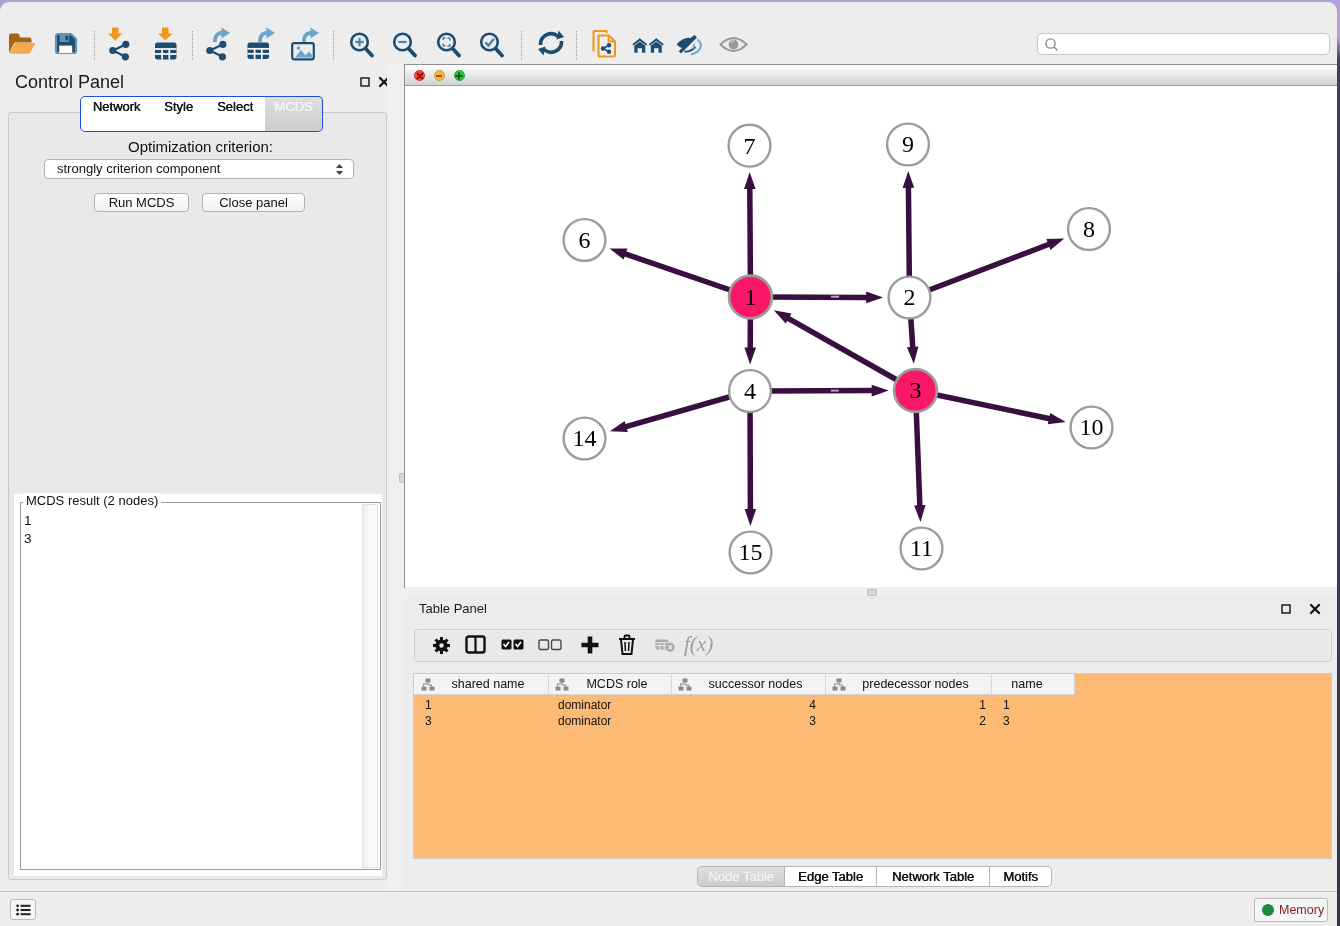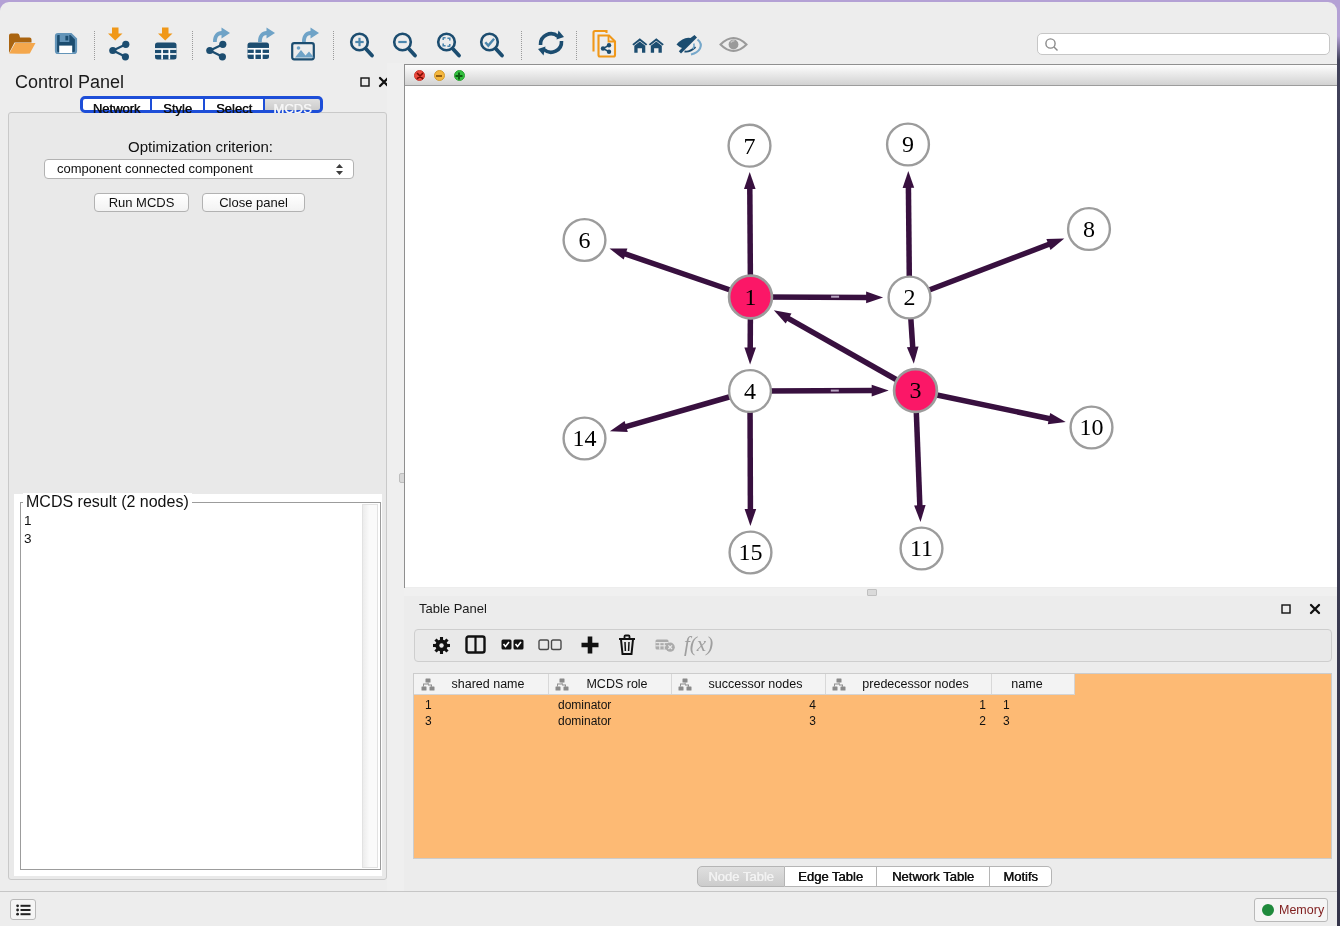--- a/index.html
+++ b/index.html
@@ -16,31 +16,31 @@
       font-size:13px;color:#b6b6b6;}
   #toolbar{position:absolute;left:0;top:25px;width:1337px;height:36px;background:#ededed;}
   .tsep{position:absolute;top:4px;height:29px;width:0;border-left:1px dotted #9a9a9a;}
   .ticon{position:absolute;top:2px;}
   #search{position:absolute;left:1037px;top:6px;width:291px;height:20px;background:#fff;
       border:1px solid #c6c6c6;border-radius:5px;}
   
   #cp-title{position:absolute;left:15px;top:70px;font-size:18px;color:#1a1a1a;}
   #cp-box{position:absolute;left:8px;top:110px;width:377px;height:766px;background:#e9e9e9;
       border:1px solid #c9c9c9;border-radius:3px;}
-  .tab{position:absolute;top:94px;height:17px;box-sizing:border-box;background:#fff;
-      border:3px solid #1d4ed8;font-size:13px;color:#111;text-align:center;line-height:20px;text-shadow:0.5px 0 0 currentColor;}
+  .tab{position:absolute;top:94px;height:36px;box-sizing:border-box;background:#fff;
+      border:1px solid #1d4ed8;font-size:13px;color:#111;text-align:center;line-height:20px;text-shadow:0.5px 0 0 currentColor;}
   #opt-label{position:absolute;left:8px;top:136px;width:385px;text-align:center;font-size:15px;color:#111;}
   #combo{position:absolute;left:44px;top:157px;width:310px;height:20px;background:#fff;
       border:1px solid #b2b2b2;border-radius:4px;box-sizing:border-box;font-size:13px;color:#111;line-height:18px;}
   .btn{position:absolute;top:191px;height:19px;background:linear-gradient(#ffffff,#f2f2f2);
       border:1px solid #b2b2b2;border-radius:4px;box-sizing:border-box;
       font-size:13px;color:#111;text-align:center;line-height:17px;}
   #result-box{position:absolute;left:14px;top:492px;width:368px;height:382px;background:#fff;}
   #result-border{position:absolute;left:6px;top:8px;width:359px;height:366px;border:1px solid #9c9c9c;}
-  #result-legend{position:absolute;left:9px;top:-1px;background:#fff;padding:0 3px;font-size:16px;color:#111;}
+  #result-legend{position:absolute;left:9px;top:-1px;background:#fff;padding:0 3px;font-size:13px;color:#111;}
   #result-scroll{position:absolute;right:4px;top:10px;width:14px;height:362px;
       background:linear-gradient(90deg,#ececec,#fafafa 45%,#fafafa);border:1px solid #e2e2e2;}
   
   #vsplit{position:absolute;left:387px;top:61px;width:17px;height:829px;background:#efefef;}
   #vhandle{position:absolute;left:12px;top:410px;width:5px;height:8px;background:#d8d8d8;
       border:1px solid #bdbdbd;border-radius:2px;}
   
   #netwin{position:absolute;left:404px;top:62px;width:933px;height:526px;
       border:1px solid #8f8f8f;border-right:none;box-sizing:border-box;}
   #nettitle{position:absolute;left:0;top:0;width:932px;height:20px;
@@ -211,21 +211,21 @@
     </svg>
 <svg class="abs" style="left:378px;top:74px;" width="12" height="12" viewBox="0 0 12 12">
       <path d="M2 2 L10 10 M10 2 L2 10" stroke="#111" stroke-width="2.3" stroke-linecap="round"></path>
     </svg>
 <div id="cp-box"></div>
 <div class="tab" style="left:80px;width:73px;border-radius:5px 0 0 5px;">Network</div>
 <div class="tab" style="left:152px;width:54px;border-left:none;">Style</div>
 <div class="tab" style="left:205px;width:61px;border-left:none;">Select</div>
 <div class="tab" style="left:265px;width:58px;border-left:none;border-radius:0 5px 5px 0;background:linear-gradient(#dfdfdf,#cccccc);color:#f5f5f5;">MCDS</div>
 <div id="opt-label">Optimization criterion:</div>
-<div id="combo"><span style="padding-left:12px;">component connected component</span>
+<div id="combo"><span style="padding-left:12px;">strongly criterion component</span>
   <svg style="position:absolute;right:9px;top:3px;" width="9" height="13" viewBox="0 0 9 13">
     <path d="M1 5 L4.5 1 L8 5 Z" fill="#3c3c3c"></path>
         <path d="M1 8 L4.5 12 L8 8 Z" fill="#3c3c3c"></path>
   </svg>
 </div>
 <div class="btn" style="left:94px;width:95px;">Run MCDS</div>
 <div class="btn" style="left:202px;width:103px;">Close panel</div>
 <div id="result-box">
   <div id="result-border"></div>
   <div id="result-legend">MCDS result (2 nodes)</div>

